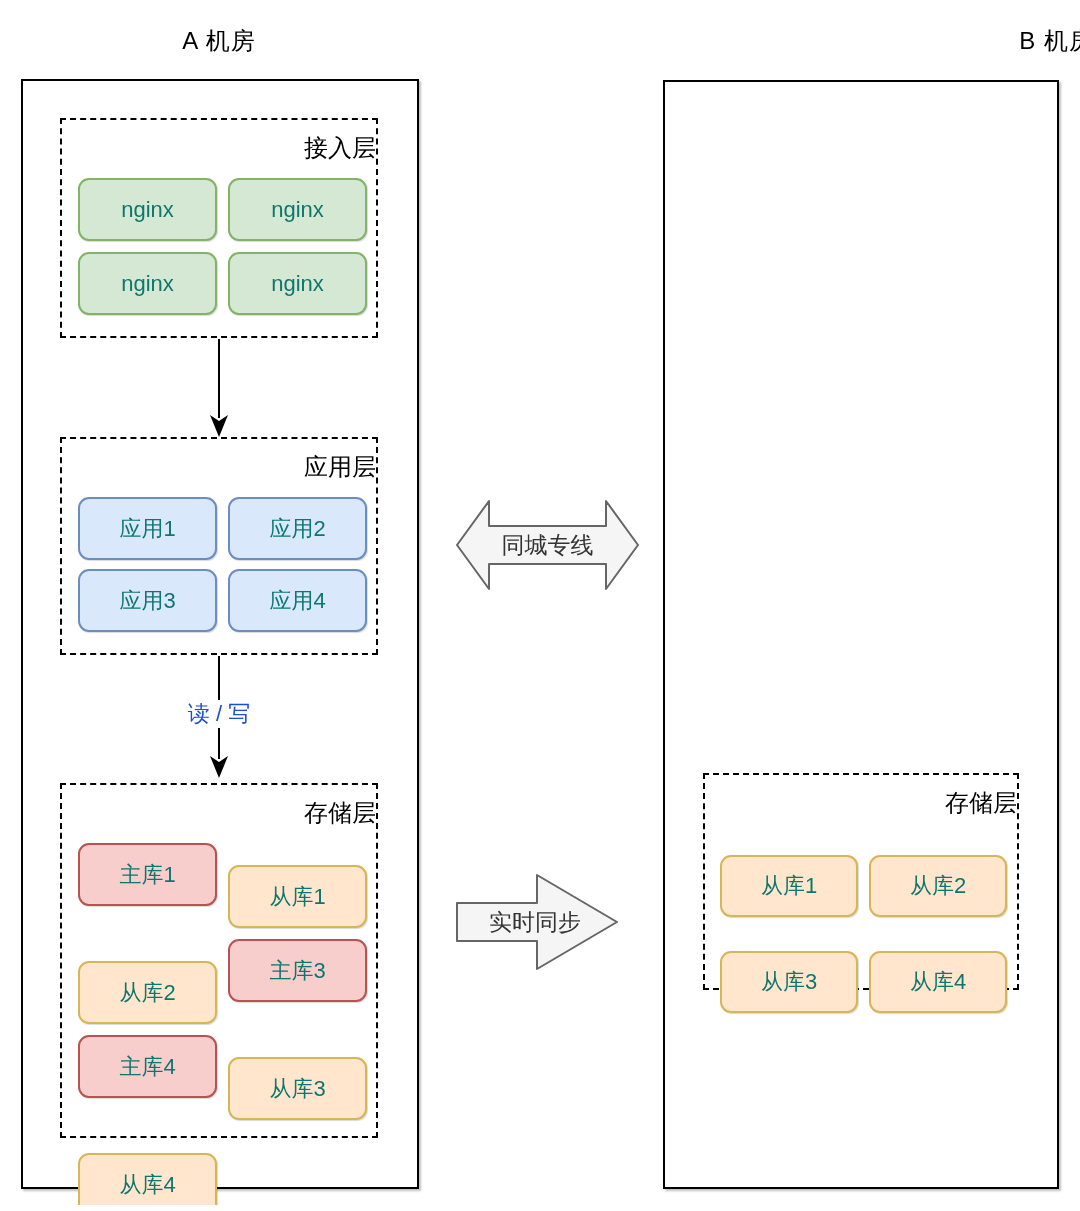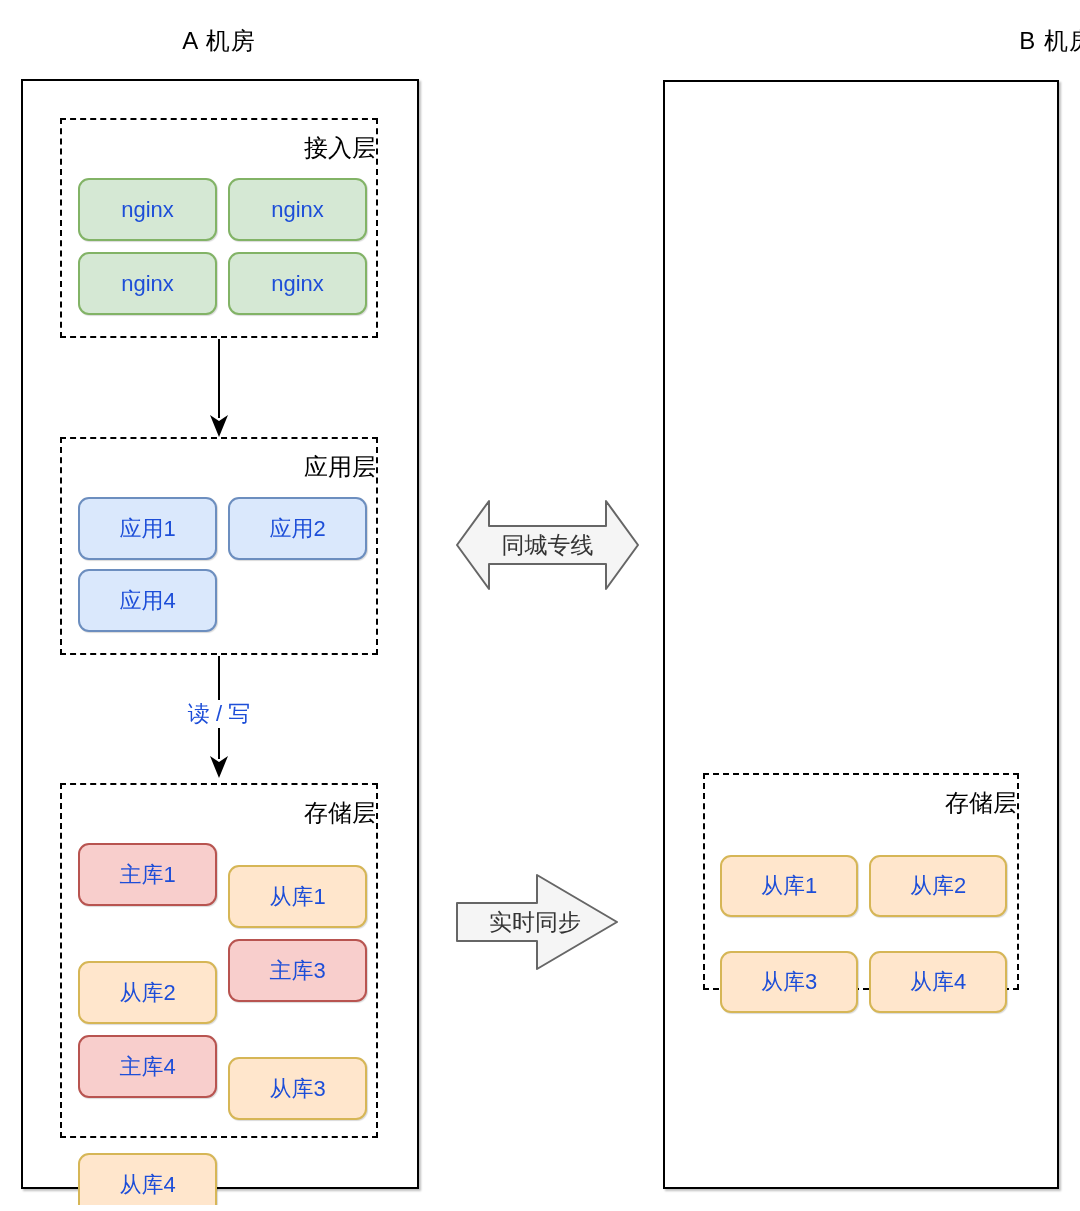--- a/index.html
+++ b/index.html
@@ -21,21 +21,21 @@
   .layer-title {
     position:absolute; left:0; right:0; top:12px; text-align:right;
     font-size:24px; color:#000;
   }
   .node-grid {
     position:absolute; display:grid;
     grid-template-columns:repeat(2,139px); gap:11px;
   }
   .node {
     height:59px; border-radius:11px; display:flex; align-items:center;
-    justify-content:center; font-size:22px; color:#1d4ed8;
+    justify-content:center; font-size:22px; color:#0f766e;
     border:2px solid; box-shadow:1px 1px 1px rgba(0,0,0,0.15);
   }
   .node-nginx  { background:#d5e8d4; border-color:#82b366; }
   .node-app    { background:#dae8fc; border-color:#6c8ebf;text-align:right; }
   .node-master { background:#f8cecc; border-color:#b85450; }
   .node-slave  { background:#ffe6cc; border-color:#d6b656;margin-top:22px; }
   .v-arrow { position:absolute; overflow:visible; }
   .flow-label {
     position:absolute; text-align:center; font-size:22px; color:#1d4ed8;
     background:#fff; line-height:28px;
@@ -72,20 +72,21 @@
     <line x1="12" y1="1" x2="12" y2="80" stroke="#000" stroke-width="2"></line>
     <polygon points="12,99 3,77 12,83 21,77" fill="#000"></polygon>
   </svg>
 
   <div class="layer" style="left:60px; top:437px; width:314px; height:214px;">
     <div class="layer-title">应用层</div>
   </div>
   <div class="node-grid" style="left:78px; top:497px; row-gap:9px;">
     <div class="node node-app">应用1</div>
     <div class="node node-app">应用2</div>
+    <div class="node node-app">应用3</div>
     <div class="node node-app">应用4</div>
   </div>
 
   <svg class="v-arrow" style="left:207px; top:655px;" width="24" height="124">
     <line x1="12" y1="1" x2="12" y2="104" stroke="#000" stroke-width="2"></line>
     <polygon points="12,123 3,101 12,107 21,101" fill="#000"></polygon>
   </svg>
   <div class="flow-label" style="left:160px; top:700px; width:118px;">读 / 写</div>
 
   <div class="layer" style="left:60px; top:783px; width:314px; height:351px;">

